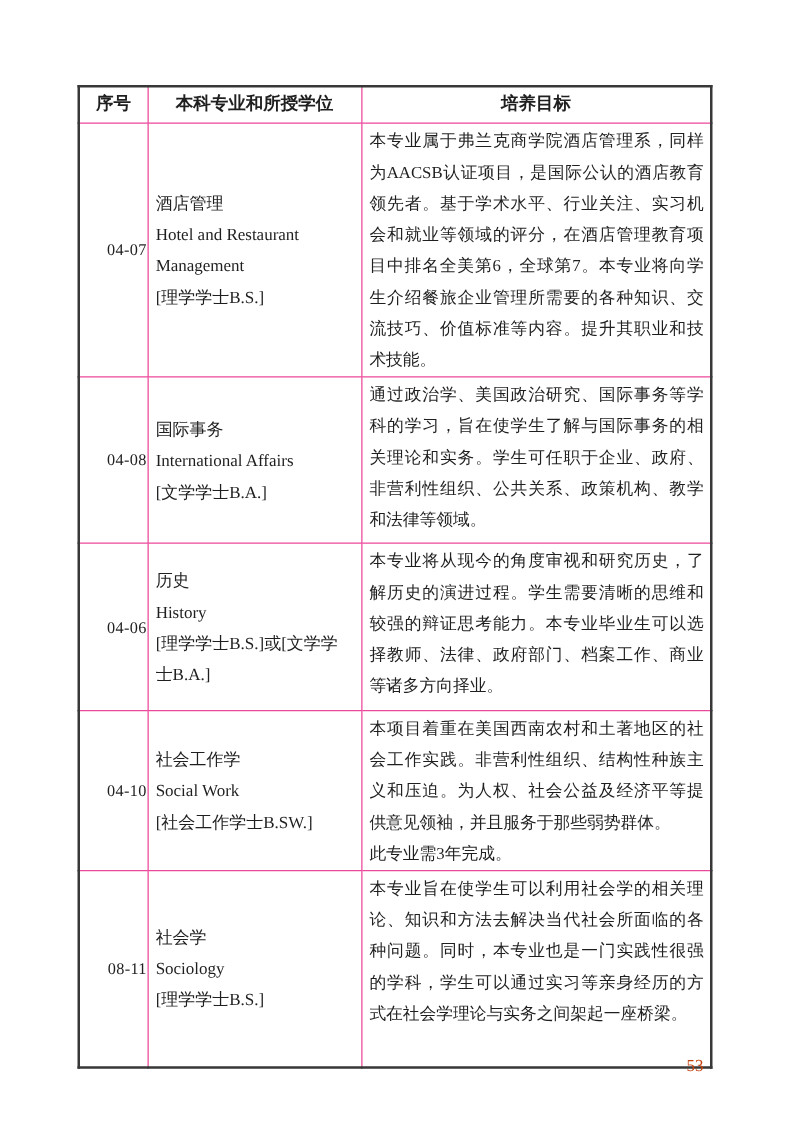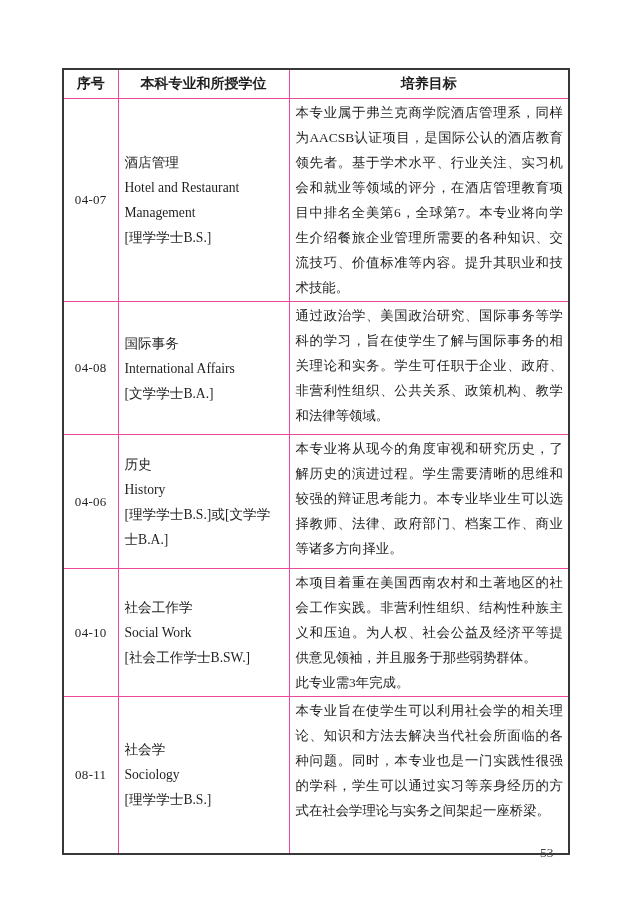--- a/index.html
+++ b/index.html
@@ -27,21 +27,21 @@
   }
   th {
     font-size: 14px;
     font-weight: bold;
     text-align: center;
     vertical-align: middle;
     height: 28px;
     line-height: 28px;
   }
   td.c-id {
-    text-align: center;
+    text-align: right;
     vertical-align: middle;
     font-size: 13px;
     letter-spacing: 0.3px;
   }
   td.c-major {
     vertical-align: middle;
     padding: 2px 5px 2px 6px;
     font-size: 13.6px;
     line-height: 25px;
     white-space: pre-line;
@@ -61,22 +61,23 @@
   tr.r0 { height: 174px; }
   tr.r1 { height: 133px; }
   tr.r2 { height: 134px; }
   tr.r3 { height: 128px; }
   tr.r4 { height: 157px; }
   .page-number {
     position: absolute;
     left: 540px;
     top: 845px;
     width: 32px;
+    text-align: center;
     font-size: 13.5px;
-    color: #404040;
+    color: #c2410c;
     font-family: Liberation Serif, serif;
   }
 </style>
 </head>
 <body>
 
 <div class="page">
 
   <table class="majors">
     <colgroup>

